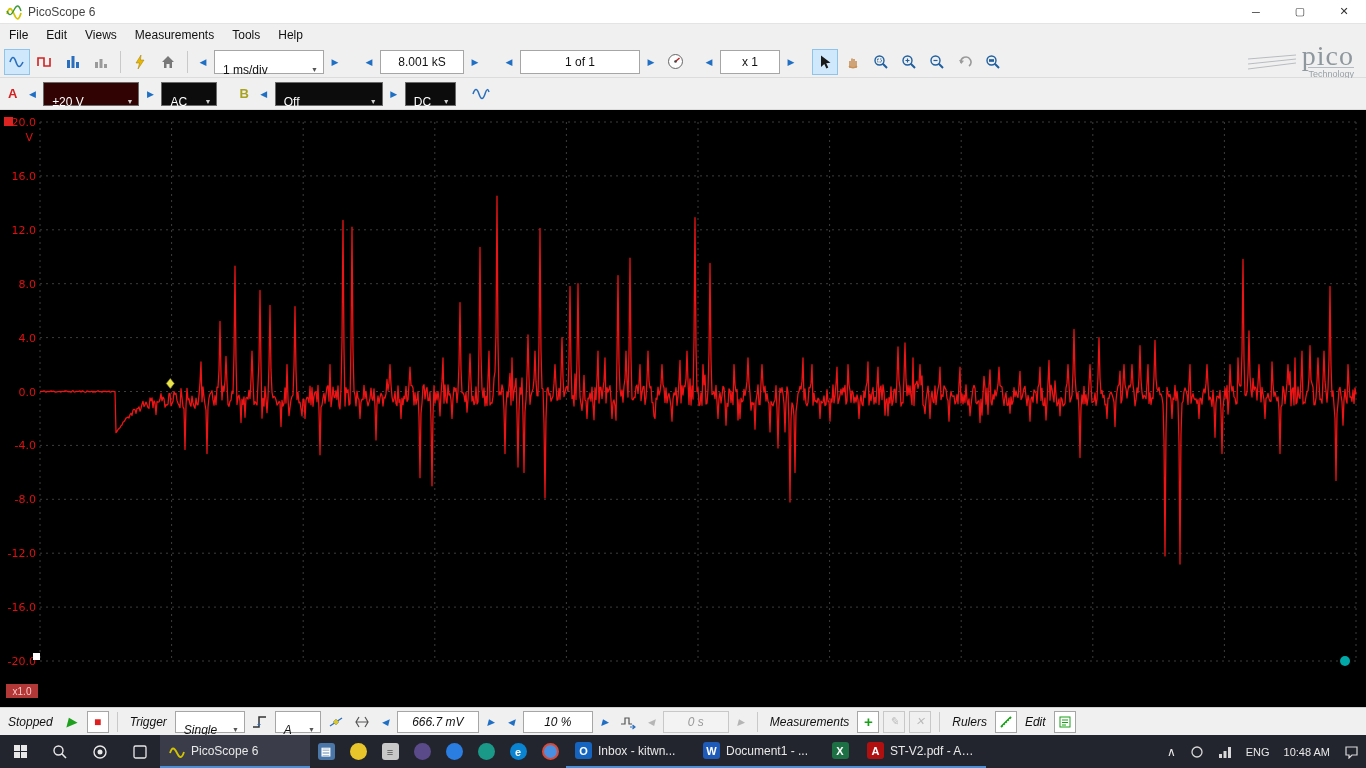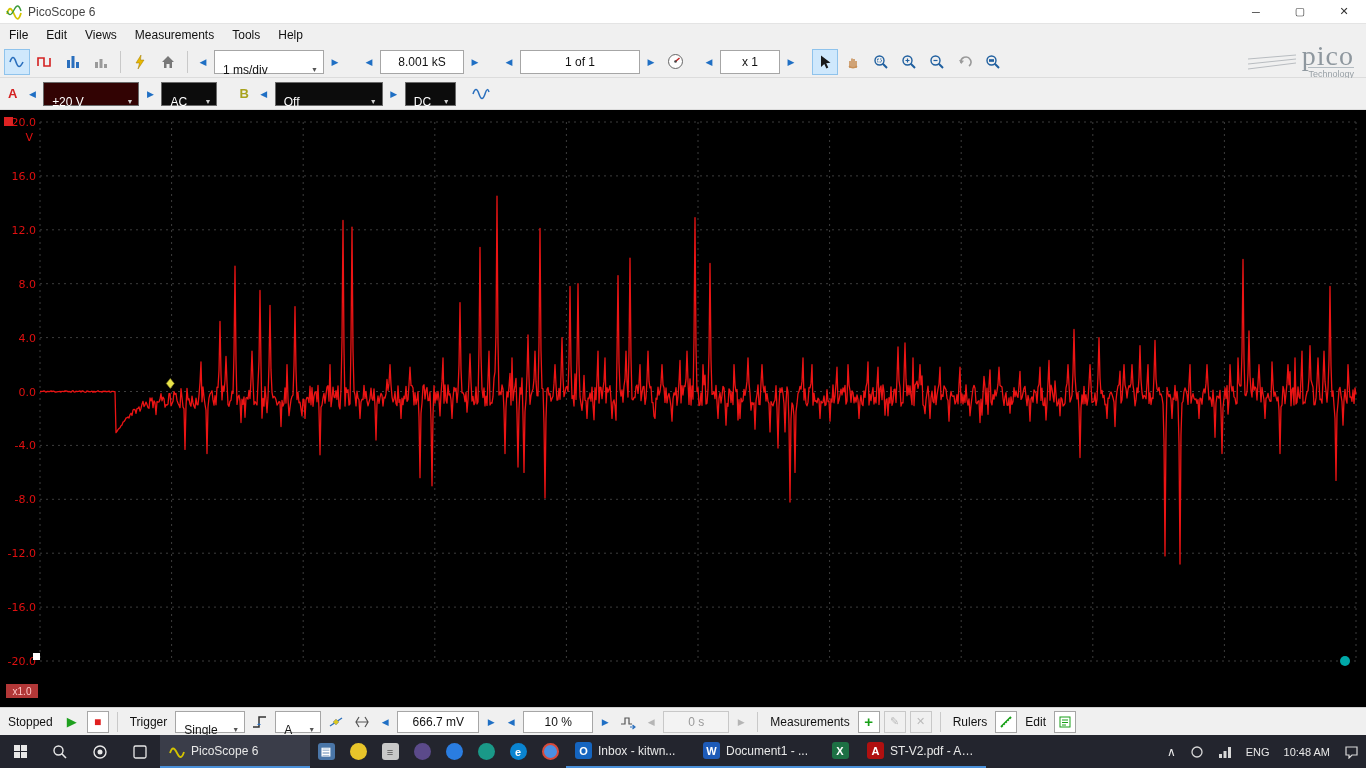--- a/index.html
+++ b/index.html
@@ -41,21 +41,21 @@
   .logo-sub { font-size:9px; color:#98a0a6; border-top:1px solid #b4bcc2; padding-top:1px; }
 
   
   .scope { position:relative; height:597px; background:#000; overflow:hidden; }
   .grid { stroke:#3d3d3d; stroke-dasharray:2 4; stroke-width:1; }
   .ylab { fill:#e01010; font-family:"DejaVu Sans",sans-serif; font-size:11px; }
   .trace { fill:none; stroke:#ec1414; stroke-width:1.3; stroke-linejoin:round; }
   .zoom-badge { position:absolute; left:6px; top:574px; width:32px; height:14px; background:#b23737; color:#ffc9c9; font-size:10px; display:flex; align-items:center; justify-content:center; }
 
   
-  .bbar { height:28px; background:#f0f0f0; border-top:1px solid #d0d0d0; display:flex; align-items:center; font-size:12px; color:#111; padding:0 4px; gap:4px; }
+  .bbar { height:28px; background:#f0f0f0; border-top:1px solid #d0d0d0; display:flex; align-items:center; font-size:12px; color:#111; padding:0 4px; gap:4px;font-style:italic; }
   .bbar .lbl { padding:0 4px; }
   .mini-btn { width:22px; height:22px; display:flex; align-items:center; justify-content:center; border:1px solid transparent; background:transparent; }
   .framed { border:1px solid #a6a6a6; background:#fff; }
   .framed.disabled { background:#f0f0f0; border-color:#c8c8c8; }
   .play-glyph { color:#1ea01e; font-size:13px; }
   .stop-glyph { color:#e02020; font-size:12px; }
   .bbar .box { height:22px; }
   .vsep { width:1px; height:20px; background:#c9c9c9; margin:0 4px; }
   .plus-glyph { color:#18a018; font-weight:bold; font-size:15px; }
   .ghost { color:#bbb; font-size:11px; }

